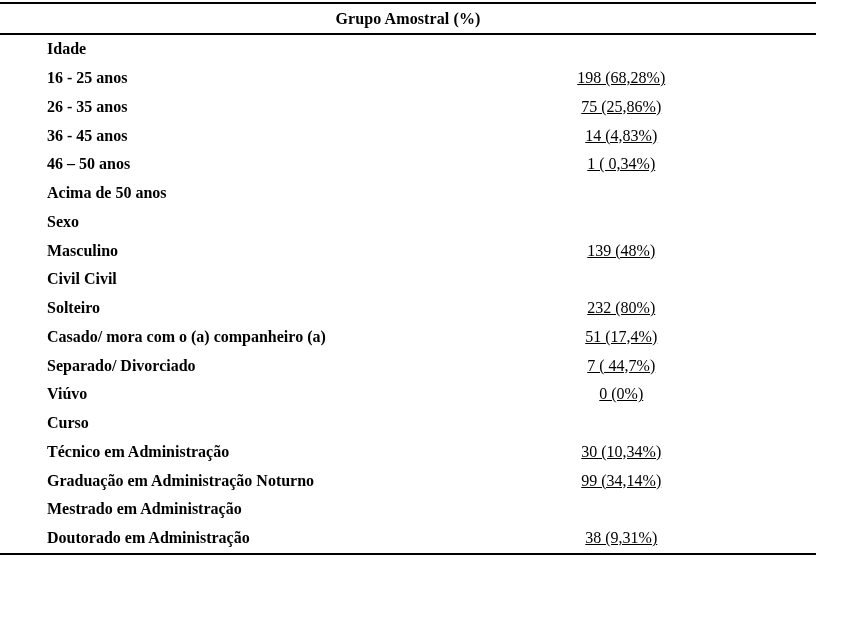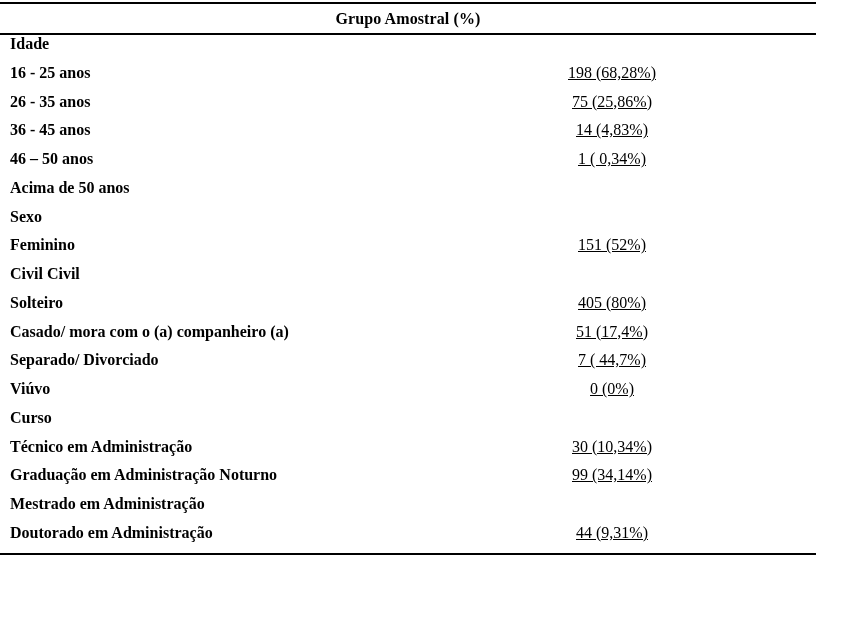--- a/index.html
+++ b/index.html
@@ -34,20 +34,22 @@
     font-weight: bold;
     font-size: 16px;
     letter-spacing: 0.1px;
   }
   .table-body {
     width: 100%;
   }
   .row {
     height: 28.75px;
     display: flex;
+    align-items: center;
+    padding-left: 37px;
   }
   .cell-label {
     flex: 0 0 50%;
     padding-left: 10px;
     font-size: 16px;
     white-space: nowrap;
     box-sizing: border-box;
     font-weight: bold;
   }
   .cell-value {
@@ -95,30 +97,30 @@
           <div class="cell-value">1 ( 0,34%)</div>
         </div>
         <div class="row">
           <div class="cell-label">Acima de 50 anos</div>
         </div>
         <div class="row section-header">
           <div class="cell-label">Sexo</div>
           <div class="cell-value"></div>
         </div>
         <div class="row">
-          <div class="cell-label">Feminino</div>
-          <div class="cell-value">151 (52%)</div>
+          <div class="cell-label">Masculino</div>
+          <div class="cell-value">139 (48%)</div>
         </div>
         <div class="row section-header">
           <div class="cell-label">Civil Civil</div>
           <div class="cell-value"></div>
         </div>
         <div class="row">
           <div class="cell-label">Solteiro</div>
-          <div class="cell-value">405 (80%)</div>
+          <div class="cell-value">232 (80%)</div>
         </div>
         <div class="row">
           <div class="cell-label">Casado/ mora com o (a) companheiro (a)</div>
           <div class="cell-value">51 (17,4%)</div>
         </div>
         <div class="row">
           <div class="cell-label">Separado/ Divorciado</div>
           <div class="cell-value">7 ( 44,7%)</div>
         </div>
         <div class="row">
@@ -135,18 +137,18 @@
         </div>
         <div class="row">
           <div class="cell-label">Graduação em Administração Noturno</div>
           <div class="cell-value">99 (34,14%)</div>
         </div>
         <div class="row">
           <div class="cell-label">Mestrado em Administração</div>
         </div>
         <div class="row">
           <div class="cell-label">Doutorado em Administração</div>
-          <div class="cell-value">44 (9,31%)</div>
+          <div class="cell-value">38 (9,31%)</div>
         </div>
       </div>
     <div class="bottom-rule"></div>
   </div>
 </div>
 
 </body></html>

